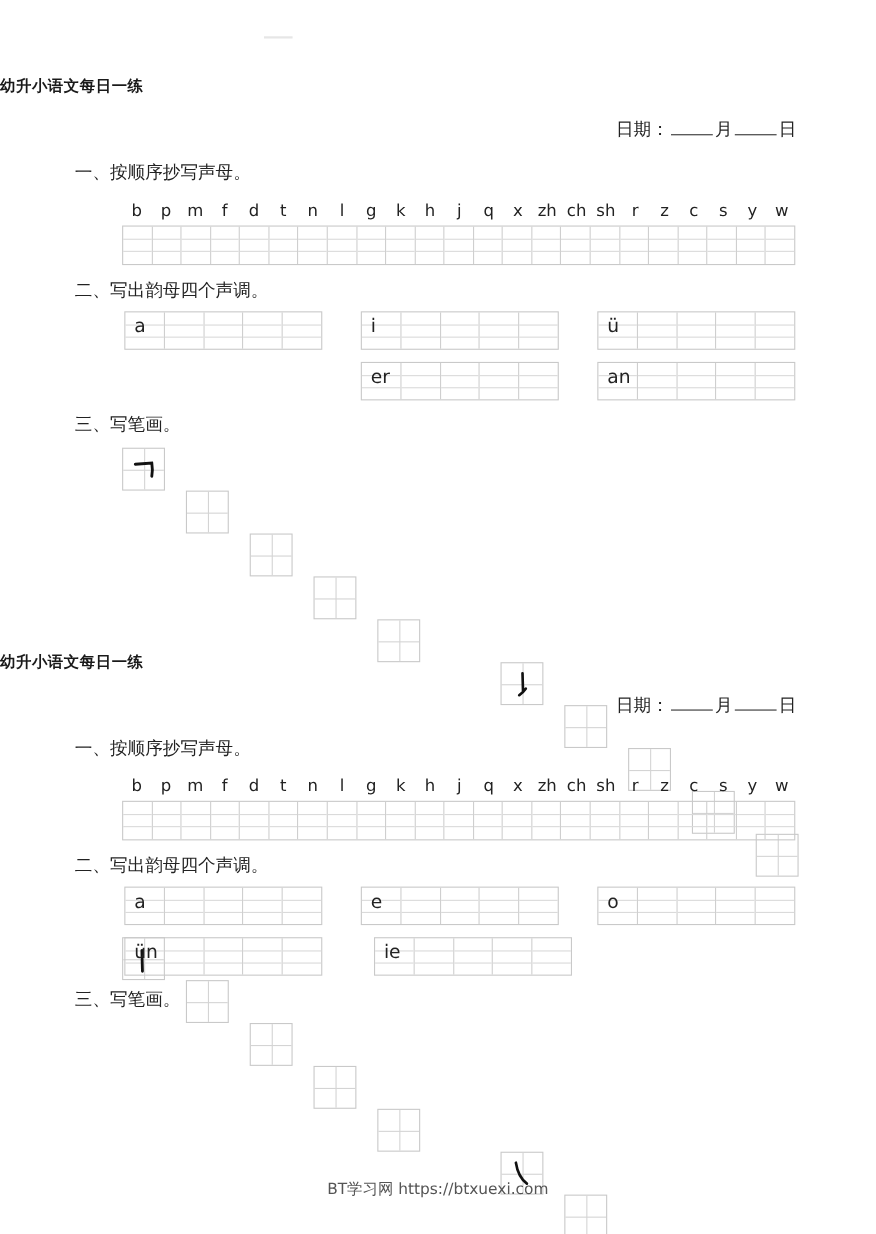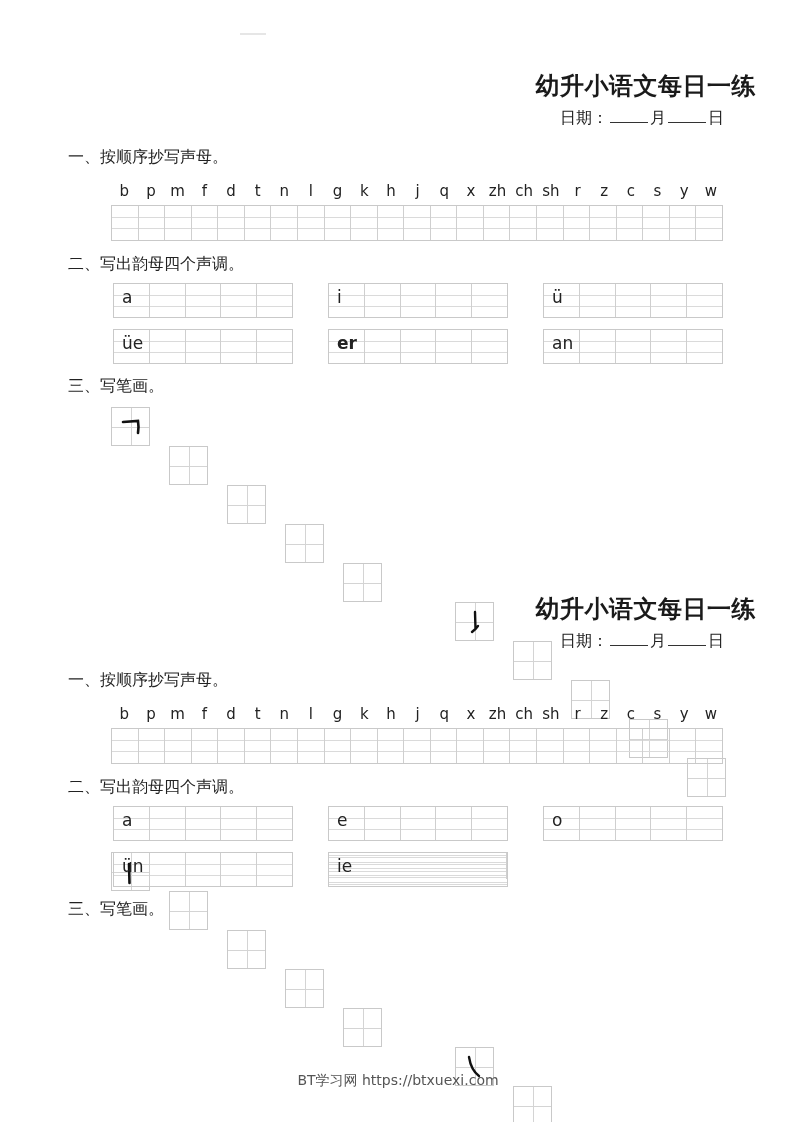--- a/index.html
+++ b/index.html
@@ -1,20 +1,20 @@
 <!DOCTYPE html>
 <html><head>
 <meta charset="utf-8">
 <style>
   html, body { margin:0; padding:0; background:#ffffff; }
   body { width:796px; height:1122px; position:relative; overflow:hidden;
          font-family:"DejaVu Serif","Liberation Serif",serif; color:#222; }
   .abs { position:absolute; }
   .artifact { left:240px; top:33px; width:26px; height:2px; background:#e6e6e6; }
-  .title { width:756px; left:0; text-align:right; font-size:24px; font-weight:bold;
+  .title { width:756px; left:0; text-align:left; font-size:14px; font-weight:bold;
            font-family:"DejaVu Sans","Liberation Sans",sans-serif; color:#1a1a1a; letter-spacing:0.5px; }
   .date { right:72px; font-size:16px; color:#222; white-space:nowrap; }
   .date .blank { display:inline-block; width:38px; border-bottom:1px solid #333; margin:0 2px; height:14px; vertical-align:baseline; }
   .heading { left:68px; font-size:16px; color:#222; white-space:nowrap; }
   .letters { left:111px; width:613px; display:flex; }
   .letters span { flex:1; text-align:center; font-family:"DejaVu Sans","Liberation Sans",sans-serif; font-size:15px; color:#222; }
   .grid23 { left:111px; width:612px; height:36px; border:1px solid #c9c9c9; display:flex; box-sizing:border-box; }
   .grid23 .cell { flex:1; border-right:1px solid #cfcfcf; position:relative; }
   .grid23 .cell:last-child { border-right:none; }
   .fourline::before, .fourline::after { content:""; position:absolute; left:0; right:0; height:1px; background:#dadada; }
@@ -110,30 +110,21 @@
     </div>
     <div class="abs fbox" style="left: 543px; top: 283px;">
       <div class="cell fourline">
         <span class="label">ü</span>
       </div>
       <div class="cell fourline"></div>
       <div class="cell fourline"></div>
       <div class="cell fourline"></div>
       <div class="cell fourline"></div>
     </div>
-    <div class="abs fbox" style="left: 113px; top: 329px;">
-      <div class="cell fourline">
-        <span class="label">üe</span>
-      </div>
-      <div class="cell fourline"></div>
-      <div class="cell fourline"></div>
-      <div class="cell fourline"></div>
-      <div class="cell fourline"></div>
-    </div>
-    <div class="abs fbox" style="left: 328px; top: 329px; font-weight: bold;">
+    <div class="abs fbox" style="left: 328px; top: 329px;">
       <div class="cell fourline">
         <span class="label">er</span>
       </div>
       <div class="cell fourline"></div>
       <div class="cell fourline"></div>
       <div class="cell fourline"></div>
       <div class="cell fourline"></div>
     </div>
     <div class="abs fbox" style="left: 543px; top: 329px; justify-content: flex-end;">
       <div class="cell fourline">
@@ -261,21 +252,21 @@
     </div>
     <div class="abs fbox" style="left: 113px; top: 852px;">
       <div class="cell fourline">
         <span class="label">ün</span>
       </div>
       <div class="cell fourline"></div>
       <div class="cell fourline"></div>
       <div class="cell fourline"></div>
       <div class="cell fourline"></div>
     </div>
-    <div class="abs fbox" style="left: 328px; top: 852px; flex-direction: column;">
+    <div class="abs fbox" style="left: 340px; top: 852px;">
       <div class="cell fourline">
         <span class="label">ie</span>
       </div>
       <div class="cell fourline"></div>
       <div class="cell fourline"></div>
       <div class="cell fourline"></div>
       <div class="cell fourline"></div>
     </div>
     <div class="abs heading" style="top: 899px;">三、写笔画。</div>
   </div>

